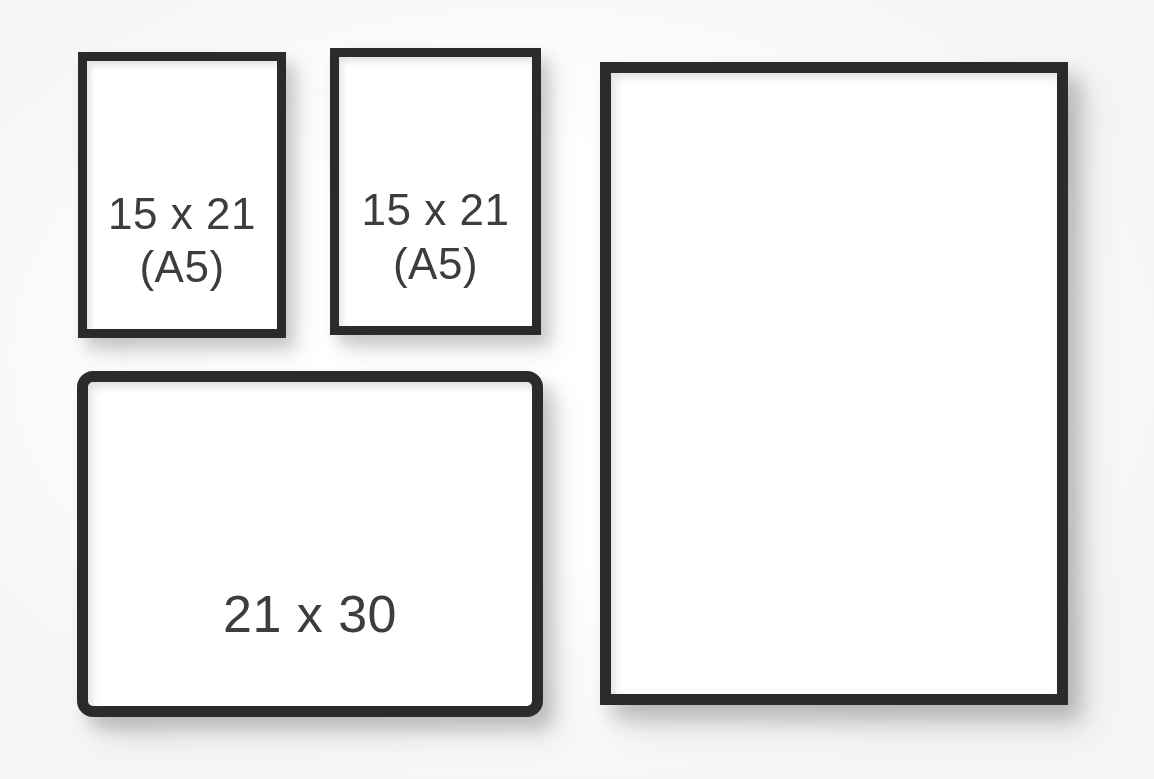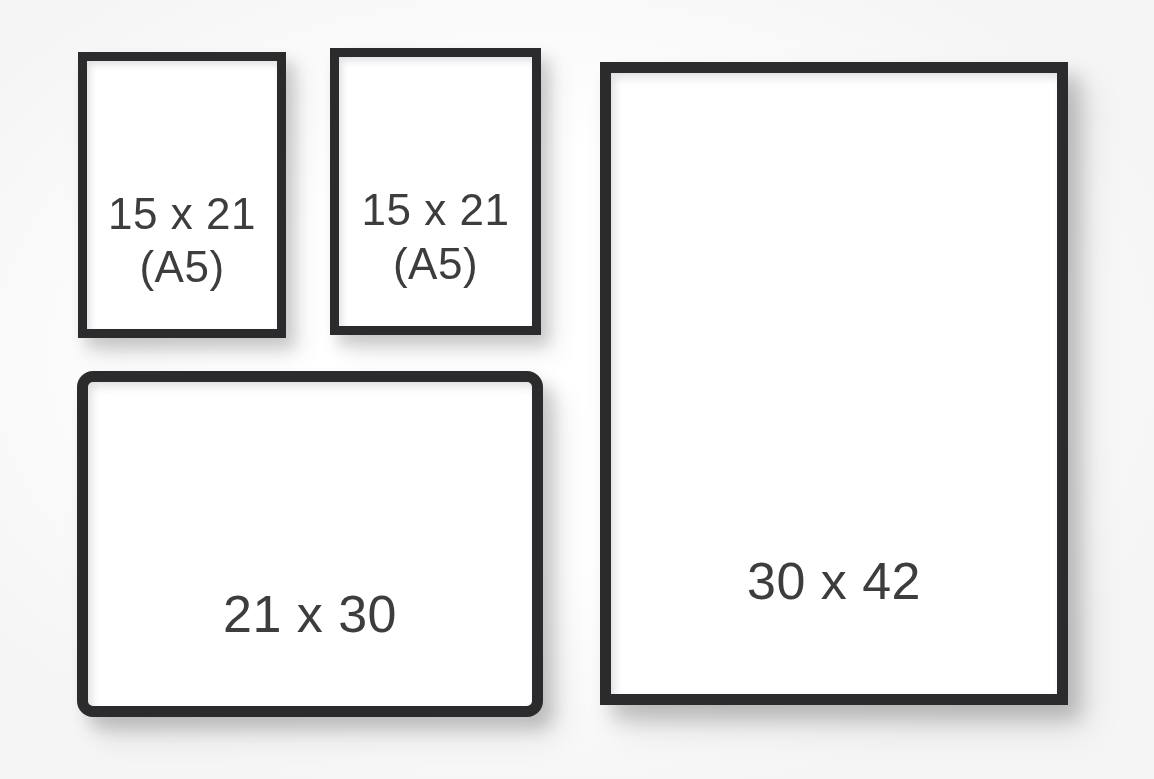--- a/index.html
+++ b/index.html
@@ -78,21 +78,20 @@
 
   <div class="frame" id="frame-a5-middle">
     <div class="label">
       <div>15 x 21</div>
       <div>(A5)</div>
     </div>
   </div>
 
   <div class="frame" id="frame-a3-right">
     <div class="label">
-      <div>30 x 42</div>
     </div>
   </div>
 
   <div class="frame" id="frame-a4-bottom">
     <div class="label">
       <div>21 x 30</div>
     </div>
   </div>
 
 </div>

